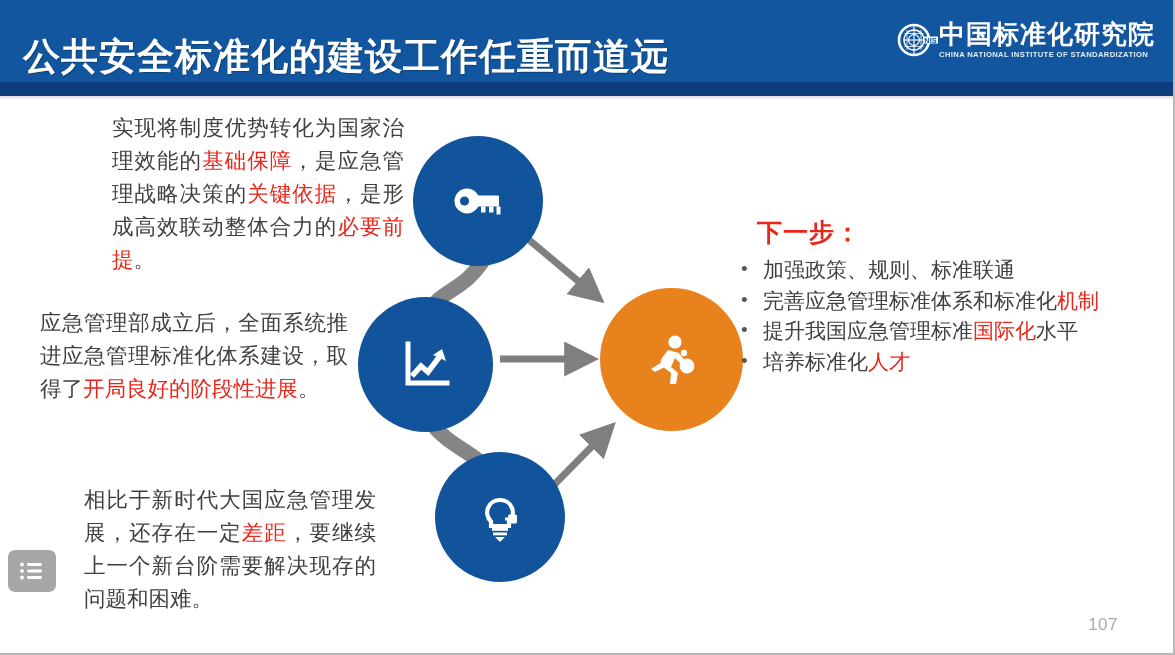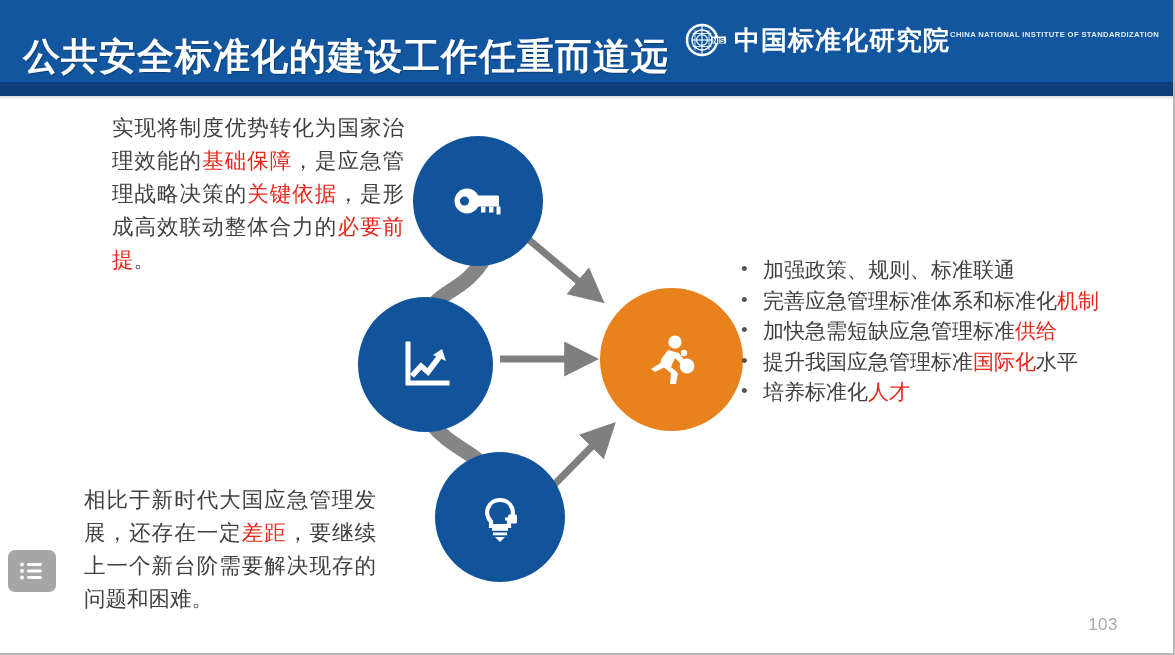--- a/index.html
+++ b/index.html
@@ -59,31 +59,31 @@
     margin-top: 16px;
   }
 
   
   .logo {
     position: absolute;
     right: 18px;
     top: 18px;
     display: flex;
     align-items: center;
-    gap: 7px;
+    gap: 0;
   }
   .logo-mark {
     position: relative;
     width: 44px;
     height: 44px;
     flex: none;
   }
   .logo-text-wrap {
     display: flex;
-    flex-direction: row;
+    flex-direction: column;
     align-items: flex-start;
     line-height: 1;
   }
   .logo-cn {
     font-size: 26px;
     font-weight: bold;
     color: #ffffff;
     letter-spacing: 1px;
     white-space: nowrap;
   }
@@ -231,20 +231,21 @@
         <text x="35.5" y="24.6" font-family="'Liberation Sans',sans-serif" font-size="7.4" font-weight="bold" fill="#11569f" text-anchor="middle">NIS</text>
       </svg>
     </span>
     <span class="logo-text-wrap">
       <span class="logo-cn">中国标准化研究院</span>
       <span class="logo-en">CHINA NATIONAL INSTITUTE OF STANDARDIZATION</span>
     </span>
   </div>
 
   <div class="para" id="para-1"><span>实现将制度优势转化为国家治理效能的</span><span class="hl">基础保障</span><span>，是应急管理战略决策的</span><span class="hl">关键依据</span><span>，是形成高效联动整体合力的</span><span class="hl">必要前提</span><span>。</span></div>
+  <div class="para" id="para-2"><span>应急管理部成立后，全面系统推进应急管理标准化体系建设，取得了</span><span class="hl">开局良好的阶段性进展</span><span>。</span></div>
   <div class="para" id="para-3"><span>相比于新时代大国应急管理发展，还存在一定</span><span class="hl">差距</span><span>，要继续上一个新台阶需要解决现存的问题和困难。</span></div>
 
   <div class="diagram">
 
     <svg class="connector">
       <path d="M 146 156 C 128 186 110 188 96 202" stroke="#858585" stroke-width="15" fill="none" stroke-linecap="butt"></path>
       <path d="M 92 324 C 108 344 124 348 140 362" stroke="#858585" stroke-width="15" fill="none" stroke-linecap="butt"></path>
     </svg>
 
     <svg class="arrow-svg">
@@ -311,36 +312,36 @@
                      C22 38 22 35 24 32 z"></path>
             <path d="M27 41 L17 46 L13 43 L24 36 z"></path>
             <circle cx="49" cy="40" r="7.4"></circle>
             <circle cx="46" cy="27" r="3.2"></circle>
           </g>
         </svg>
       </span>
     </div>
   </div>
 
+  <div class="next-heading">下一步：</div>
   <ul class="bullets">
       <li><span>加强政策、规则、标准联通</span></li>
       <li><span>完善应急管理标准体系和标准化</span><span class="hl">机制</span></li>
-      <li><span>加快急需短缺应急管理标准</span><span class="hl">供给</span></li>
       <li><span>提升我国应急管理标准</span><span class="hl">国际化</span><span>水平</span></li>
       <li><span>培养标准化</span><span class="hl">人才</span></li>
     </ul>
 
   <div class="list-badge">
     <svg width="26" height="20" viewBox="0 0 26 20">
       <g fill="#ffffff">
         <circle cx="3" cy="3.5" r="1.9"></circle>
           <rect x="8" y="2.1" width="15" height="2.9" rx="1.45"></rect>
         <circle cx="3" cy="10" r="1.9"></circle>
           <rect x="8" y="8.6" width="15" height="2.9" rx="1.45"></rect>
         <circle cx="3" cy="16.5" r="1.9"></circle>
           <rect x="8" y="15.1" width="15" height="2.9" rx="1.45"></rect>
       </g>
     </svg>
   </div>
 
-  <div class="page-number">103</div>
+  <div class="page-number">107</div>
 
 </div>
 
 </body></html>

